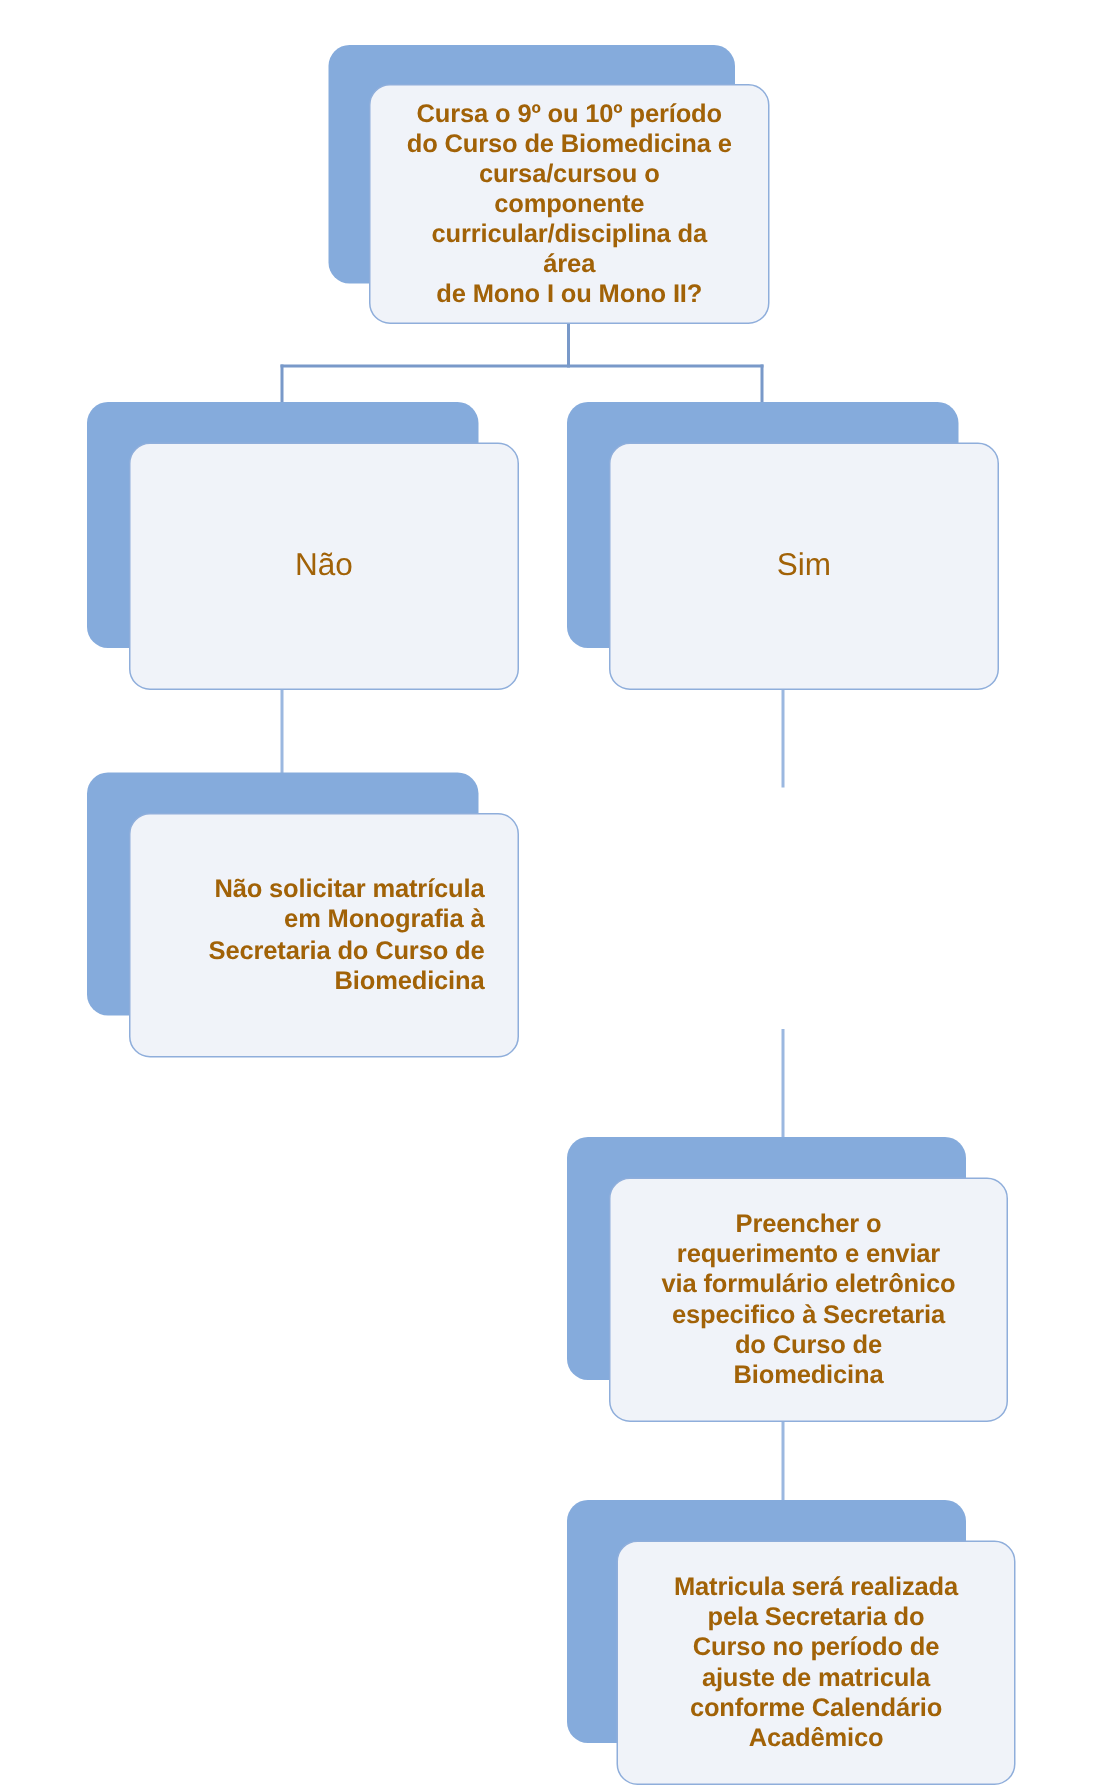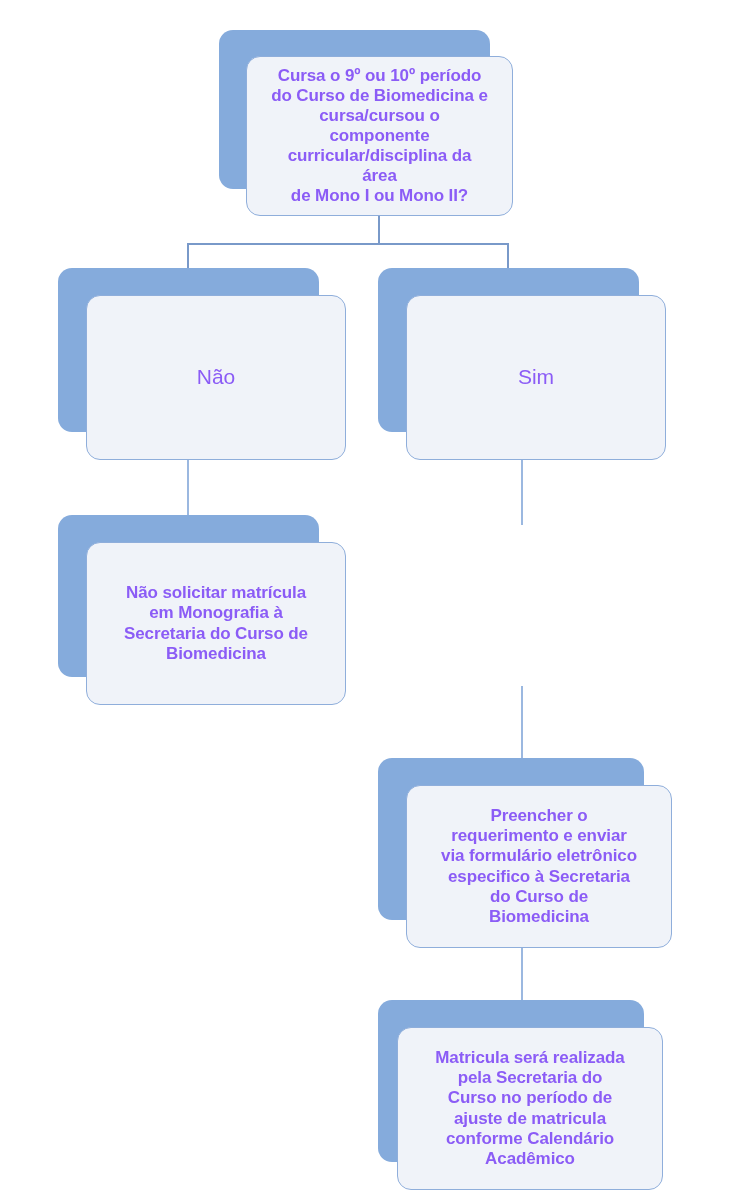--- a/index.html
+++ b/index.html
@@ -49,21 +49,21 @@
     display: flex;
     align-items: center;
     justify-content: center;
     text-align: center;
   }
   .node .face .txt {
     display: block;
     width: 100%;
     padding: 0 22px;
     box-sizing: border-box;
-    color: #8b5cf6;
+    color: #a16207;
     line-height: 1.18;
     white-space: pre-line;
   }
 
   
   .n-root .txt  { font-size: 17px; font-weight: 700; letter-spacing: -0.1px; }
   .n-branch .txt{ font-size: 21px; font-weight: 400; }
   .n-step .txt  { font-size: 17px; font-weight: 700; letter-spacing: -0.1px; }
 </style>
 </head>
@@ -107,21 +107,21 @@
 
   <div class="node n-branch" style="left:378px; top:268px; width:288px; height:192px;">
     <div class="shadow" style="width:261px; height:164px;"></div>
     <div class="face" style="left:28px; top:27px; width:260px; height:165px;">
       <span class="txt">Sim</span>
     </div>
   </div>
 
   <div class="node n-step" style="left:58px; top:515px; width:288px; height:190px;">
     <div class="shadow" style="width:261px; height:162px;"></div>
-    <div class="face" style="left:28px; top:27px; width:260px; height:163px;">
+    <div class="face" style="left:28px; top:27px; width:260px; height:163px;text-align:right;">
       <span class="txt">Não solicitar matrícula
 em Monografia à
 Secretaria do Curso de
 Biomedicina</span>
     </div>
   </div>
 
 
   <div class="node n-step" style="left:378px; top:758px; width:354px; height:190px;">
     <div class="shadow" style="width:266px; height:162px;"></div>
@@ -130,21 +130,21 @@
 requerimento e enviar
 via formulário eletrônico
 especifico à Secretaria
 do Curso de
 Biomedicina</span>
     </div>
   </div>
 
   <div class="node n-step" style="left:378px; top:1000px; width:294px; height:190px;">
     <div class="shadow" style="width:266px; height:162px;"></div>
-    <div class="face" style="left:19px; top:27px; width:266px; height:163px;">
+    <div class="face" style="left:33px; top:27px; width:266px; height:163px;">
       <span class="txt">Matricula será realizada
 pela Secretaria do
 Curso no período de
 ajuste de matricula
 conforme Calendário
 Acadêmico</span>
     </div>
   </div>
 
 </div>

